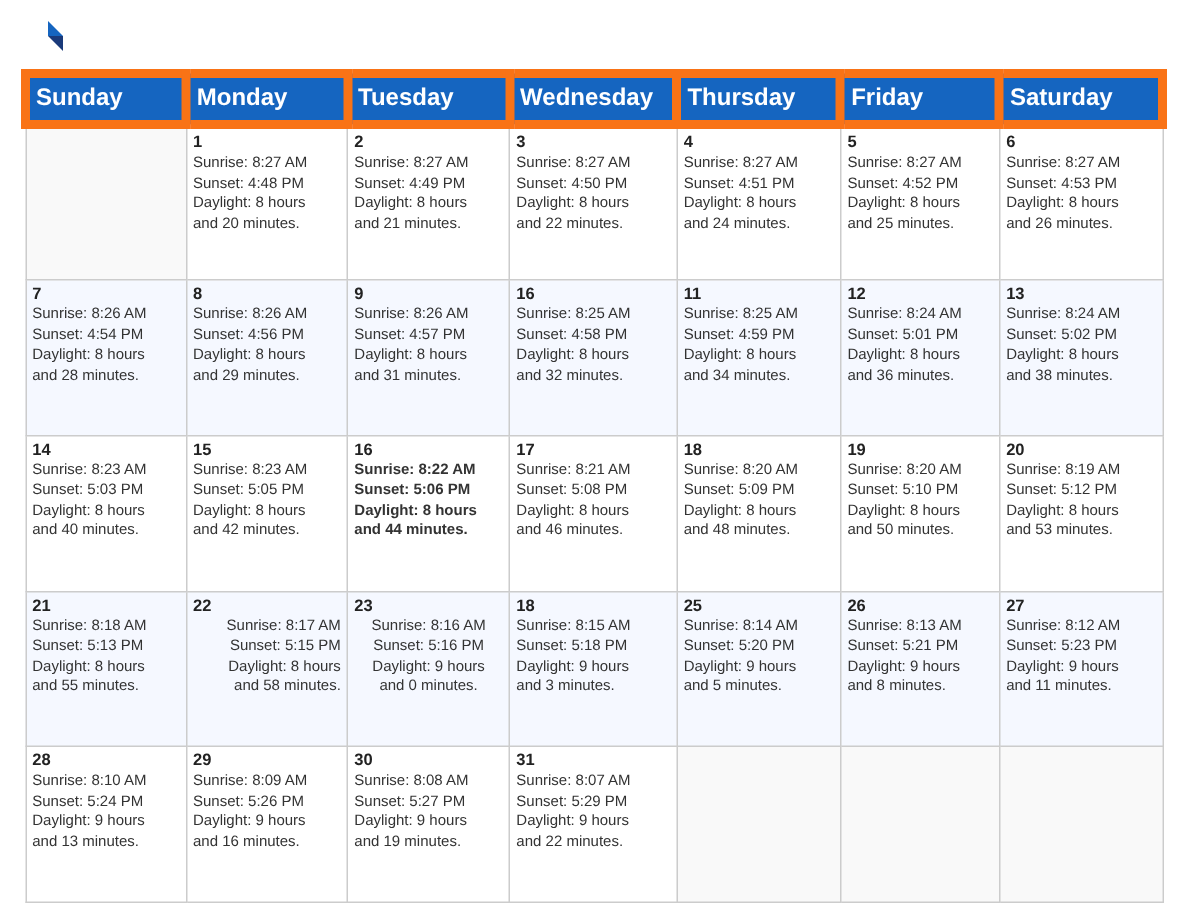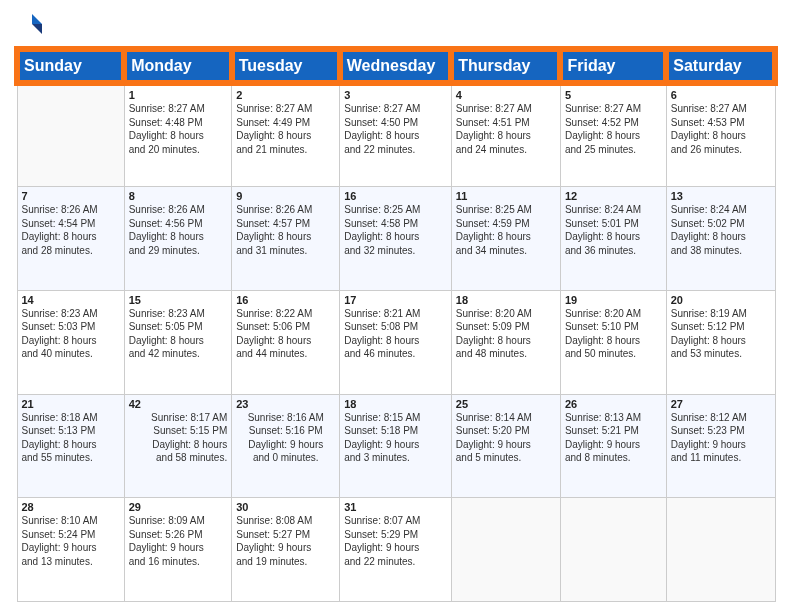--- a/index.html
+++ b/index.html
@@ -236,21 +236,21 @@
           </td>
           <td>
             <span class="cell-date">15</span>
             <div class="cell-info" style="white-space: pre-line;">Sunrise: 8:23 AM
 Sunset: 5:05 PM
 Daylight: 8 hours
 and 42 minutes.</div>
           </td>
           <td>
             <span class="cell-date">16</span>
-            <div class="cell-info" style="white-space: pre-line;">Sunrise: 8:22 AM
+            <div class="cell-info" style="white-space: pre-line; font-weight: bold;">Sunrise: 8:22 AM
 Sunset: 5:06 PM
 Daylight: 8 hours
 and 44 minutes.</div>
           </td>
           <td>
             <span class="cell-date">17</span>
             <div class="cell-info" style="white-space: pre-line;">Sunrise: 8:21 AM
 Sunset: 5:08 PM
 Daylight: 8 hours
 and 46 minutes.</div>
@@ -279,21 +279,21 @@
         </tr>
         <tr>
           <td>
             <span class="cell-date">21</span>
             <div class="cell-info" style="white-space: pre-line;">Sunrise: 8:18 AM
 Sunset: 5:13 PM
 Daylight: 8 hours
 and 55 minutes.</div>
           </td>
           <td>
-            <span class="cell-date">42</span>
+            <span class="cell-date">22</span>
             <div class="cell-info" style="white-space: pre-line; text-align: right;">Sunrise: 8:17 AM
 Sunset: 5:15 PM
 Daylight: 8 hours
 and 58 minutes.</div>
           </td>
           <td>
             <span class="cell-date">23</span>
             <div class="cell-info" style="white-space: pre-line; text-align: center;">Sunrise: 8:16 AM
 Sunset: 5:16 PM
 Daylight: 9 hours

